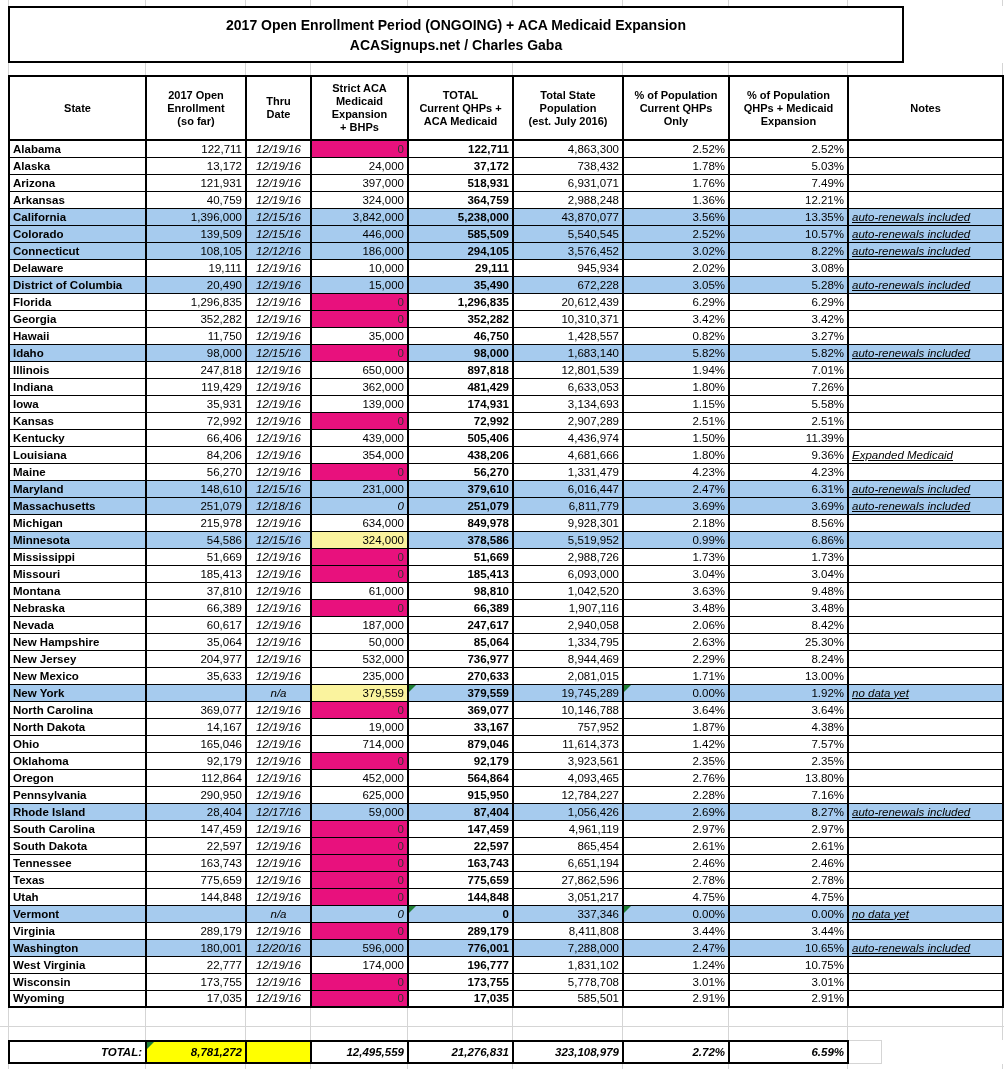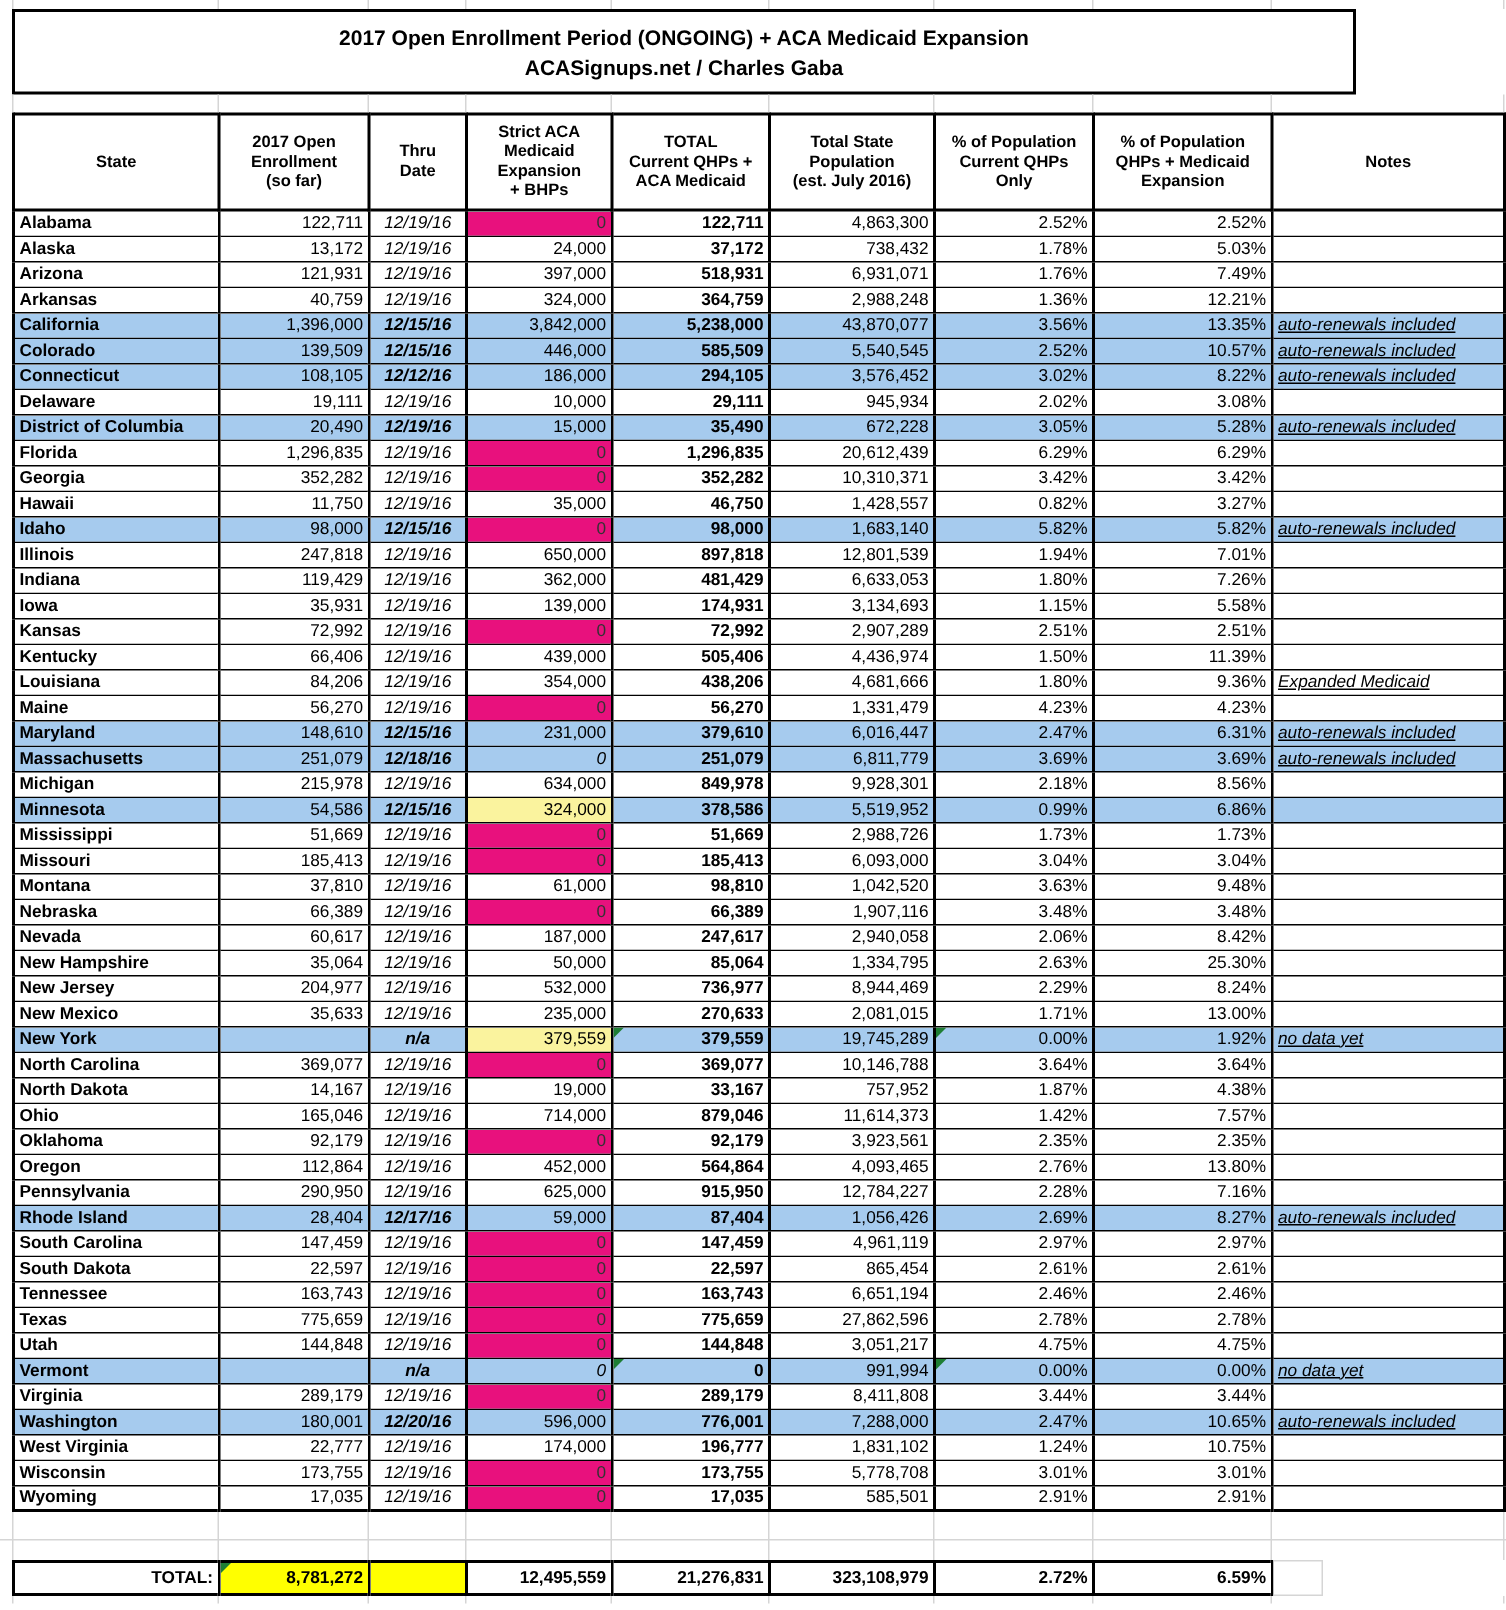--- a/index.html
+++ b/index.html
@@ -57,31 +57,31 @@
     border:1px solid #000;border-left-width:2px;border-right-width:2px;
     height:17px;font-size:11.5px;padding:0 3px;overflow:hidden;white-space:nowrap;
     position:relative;vertical-align:middle;background:#fff;
   }
   td.c-state{font-weight:bold;text-align:left;}
   td.c-num{text-align:right;}
   td.c-total{font-weight:bold;}
   td.c-date{font-style:italic;text-align:center;font-size:11px;padding:0 1px;}
   td.c-note{font-style:italic;text-align:left;padding:0 2px;font-size:11.5px;text-decoration:underline;}
   tr.hl td{background:var(--highlight-blue);}
-  tr.hl td.c-date{font-weight:bold;}
+  tr.hl td.c-date{font-weight:normal;}
   table.main td.bg-pink{background:var(--zero-pink);color:#333;}
   table.main td.bg-yellow{background:var(--cell-yellow);}
   td.italic{font-style:italic;}
   td.na{font-weight:bold;margin-left:38px;}
   td.warn::before{
     content:"";position:absolute;top:0;left:0;width:0;height:0;
     border-top:7px solid var(--warning-green);border-right:7px solid transparent;
   }
 
-  .totals-wrap{display:flex;margin-left:8px;width:874px;height:24px;}
+  .totals-wrap{display:flex;margin-left:8px;width:874px;height:24px;font-style:italic;}
   table.totals{
     table-layout:fixed;border-collapse:collapse;width:839px;border:2px solid #000;
   }
   table.totals td{
     border:1px solid #000;border-left-width:2px;border-right-width:2px;
     font-weight:bold;font-size:11.5px;text-align:right;padding:0 3px;
     position:relative;white-space:nowrap;overflow:hidden;background:#fff;
   }
   table.totals td.t-yellow{background:var(--header-yellow);margin-top:24px;}
   table.totals td.warn::before{
@@ -644,21 +644,21 @@
       <td class="c-num">4.75%</td>
       <td class="c-num">4.75%</td>
       <td class="c-note"></td>
     </tr>
         <tr class="hl">
       <td class="c-state">Vermont</td>
       <td class="c-num"></td>
       <td class="c-date na">n/a</td>
       <td class="c-num italic">0</td>
       <td class="c-num c-total warn">0</td>
-      <td class="c-num">991,994</td>
+      <td class="c-num">337,346</td>
       <td class="c-num warn">0.00%</td>
       <td class="c-num">0.00%</td>
       <td class="c-note">no data yet</td>
     </tr>
         <tr>
       <td class="c-state">Virginia</td>
       <td class="c-num">289,179</td>
       <td class="c-date">12/19/16</td>
       <td class="c-num bg-pink">0</td>
       <td class="c-num c-total">289,179</td>

